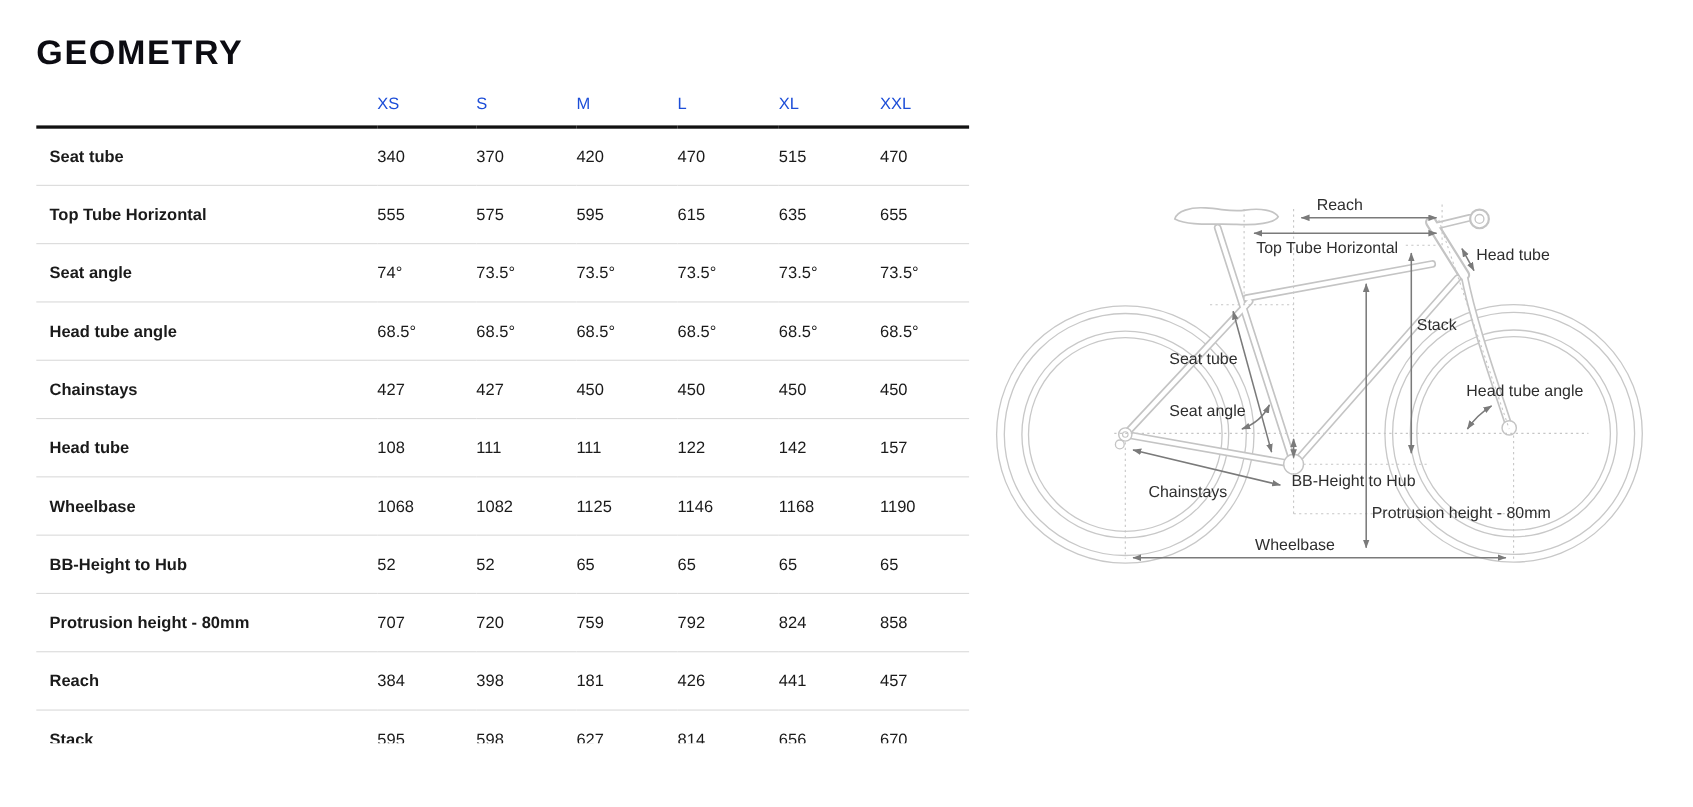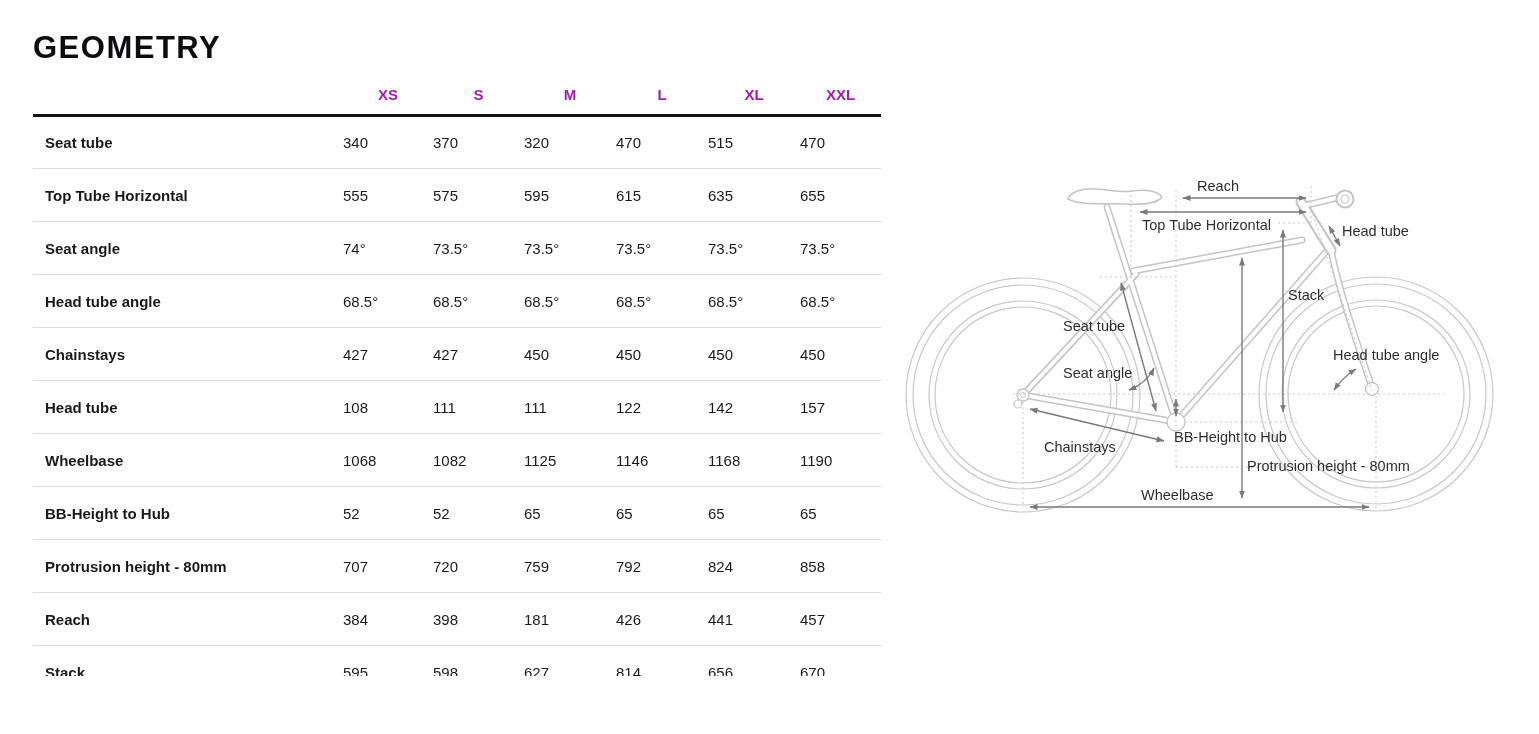--- a/index.html
+++ b/index.html
@@ -9,22 +9,22 @@
   }
   .title{
     position:absolute;left:33px;top:30px;font-size:31px;font-weight:800;
     letter-spacing:1.5px;color:#0c0c12;
   }
   table.geo{
     position:absolute;left:33px;top:86px;width:848px;
     border-collapse:collapse;table-layout:fixed;
   }
   table.geo th{
-    font-size:15px;font-weight:700;text-align:center;vertical-align:bottom;
-    padding:0 0 11px 0;color:#a21caf;
+    font-size:15px;font-weight:400;text-align:left;vertical-align:bottom;
+    padding:0 0 11px 0;color:#1d4ed8;
   }
   table.geo thead tr{border-bottom:3px solid #121212;}
   table.geo tbody tr{border-bottom:1px solid #dadada;height:53px;}
   table.geo tbody tr:last-child{border-bottom:none;}
   table.geo td{
     font-size:15px;font-weight:400;vertical-align:middle;padding:0;color:#1a1a1a;
   }
   table.geo td.rowlabel{font-weight:700;padding-left:12px;}
   svg.bike{position:absolute;left:895px;top:150px;width:640px;height:380px;}
   svg.bike text{
@@ -62,21 +62,21 @@
           <th>L</th>
           <th>XL</th>
           <th>XXL</th>
         </tr>
     </thead>
     <tbody>
         <tr>
           <td class="rowlabel">Seat tube</td>
           <td>340</td>
           <td>370</td>
-          <td>320</td>
+          <td>420</td>
           <td>470</td>
           <td>515</td>
           <td>470</td>
         </tr>
         <tr>
           <td class="rowlabel">Top Tube Horizontal</td>
           <td>555</td>
           <td>575</td>
           <td>595</td>
           <td>615</td>

